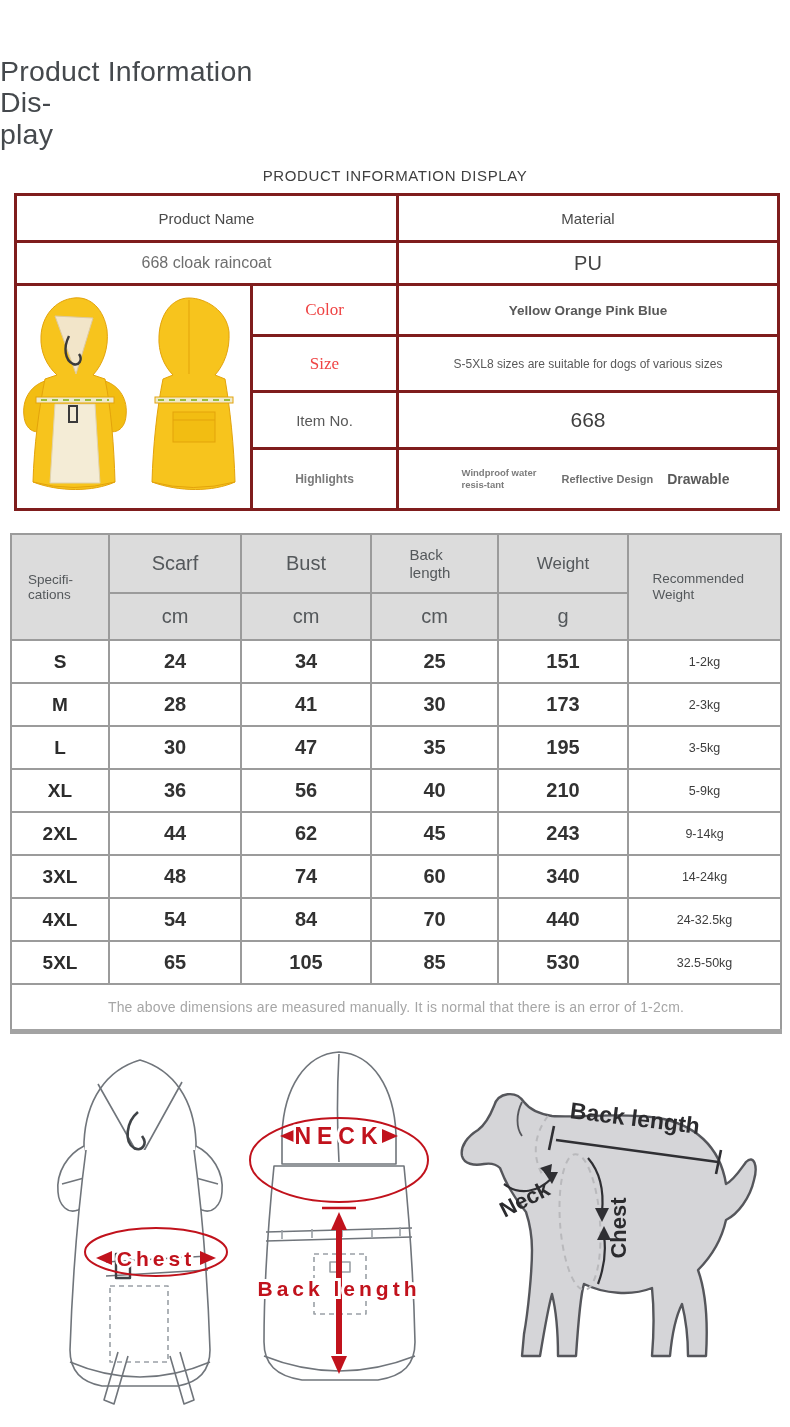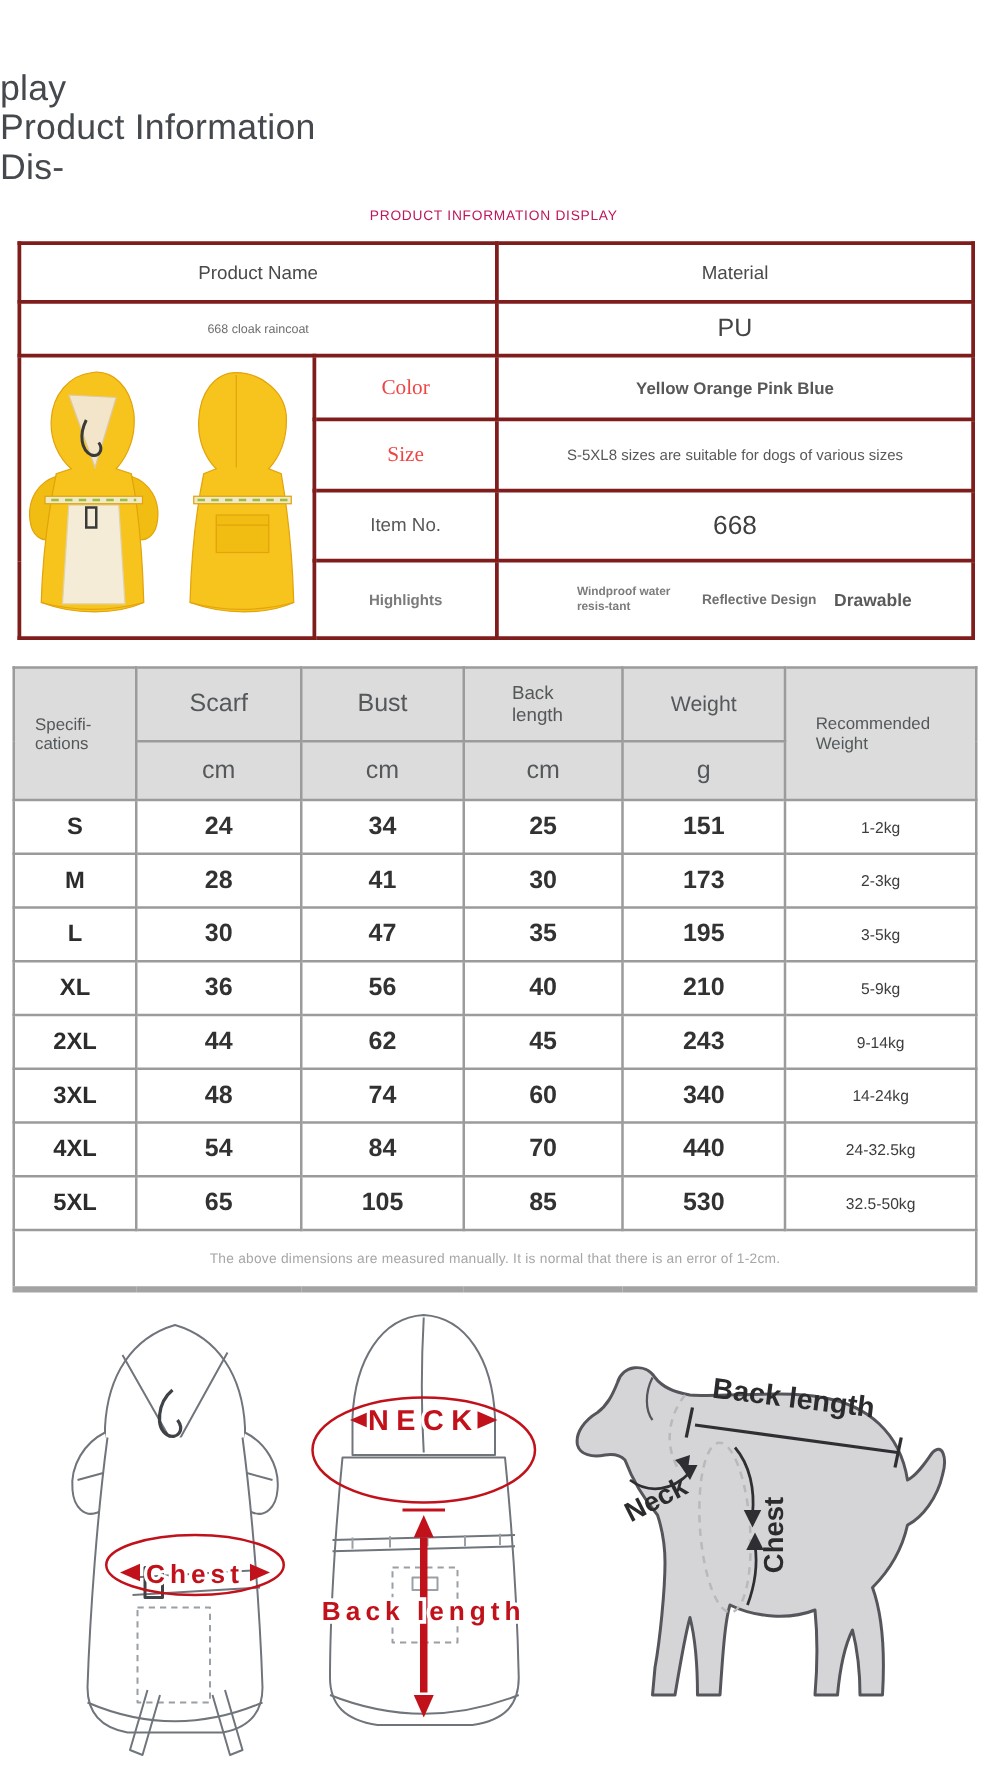--- a/index.html
+++ b/index.html
@@ -6,30 +6,30 @@
   body {
     width:790px; height:1427px; position:relative; background:#ffffff;
     font-family:"Liberation Sans", sans-serif; overflow:hidden;
   }
 
   
   .page-header { position:absolute; top:56px; left:0; width:790px; }
   .title { width:302px; margin:0 auto; font-size:28.5px; line-height:1.1;
            color:#45494d; font-weight:400; letter-spacing:0.2px; }
   .title span { display:block; }
-  .subtitle { margin-top:17px; text-align:center; font-size:11px;
-              color:#be185d; letter-spacing:0.6px; font-weight:400; }
+  .subtitle { margin-top:17px; text-align:center; font-size:15px;
+              color:#404040; letter-spacing:0.6px; font-weight:400; }
 
   
   table { border-collapse:collapse; table-layout:fixed; }
   .info-table { position:absolute; top:193px; left:14px; width:763px; color:#4c4c4c; }
   .info-table td { border:3px solid #7f1d1d; text-align:center; vertical-align:middle; padding:0; }
   .r-head { height:47px; font-size:15px; color:#4a4a4a; }
   .r-val  { height:43px; }
-  .pn-val { font-size:10px; color:#6e6e6e; }
+  .pn-val { font-size:16px; color:#6e6e6e; }
   .mat-val{ font-size:20px; color:#444; }
   .lbl-color, .lbl-size { font-size:17px; color:#ef4444;font-family:Liberation Serif, serif; }
   .lbl-item { font-size:15px; color:#585858; }
   .lbl-high { font-size:12px; color:#7a7a7a; }
   .v-color { font-size:13.5px; color:#585858;font-weight:bold; }
   .v-size  { font-size:12px;  color:#585858; }
   .v-item  { font-size:21px;  color:#3f3f3f; }
   .hi-wrap { display:flex; align-items:center; justify-content:center; gap:14px; padding:0 8px; }
   .hi-1 { width:86px; font-size:9.5px; line-height:1.2; text-align:left; color:#7c7c7c;margin-left:15px; }
   .hi-2 { font-size:11px; color:#707070; }
@@ -46,36 +46,36 @@
   .th-spec .inner { width:64px; }
   .th-main { height:59px; font-size:20px; }
   .th-back { font-size:15px; } .th-back .inner { width:50px; line-height:1.15; }
   .th-weight { font-size:17px; }
   .th-reco { font-size:13.5px; } .th-reco .inner { width:104px; line-height:1.2; }
   .unit-row th { height:45px; background:#dcdcdc; font-weight:bold; font-size:20px; color:#303030; }
   .size-table tbody td { height:41px; background:#fff; }
   .c-size { font-weight:bold; font-size:19px; color:#2c2c2c; }
   .c-num  { font-weight:bold; font-size:20px; color:#323232; }
   .c-reco { font-size:12.5px; color:#3d3d3d; }
-  .note-cell { height:44px !important; background:#fbfbfb; color:#a6a6a6; font-size:11px; letter-spacing:0.2px; }
+  .note-cell { height:44px !important; background:#fbfbfb; color:#a6a6a6; font-size:14px; letter-spacing:0.2px; }
 
   
   .sketch { position:absolute; }
   .sk-front { left:48px;  top:1050px; }
   .sk-back  { left:242px; top:1046px; }
   .sk-dog   { left:428px; top:1072px; }
   svg text { font-family:"Liberation Sans", sans-serif; }
 </style>
 </head>
 <body>
 
 <div class="page-header">
   <h1 class="title" style="margin:0;">
+    <span>Product Information Dis-</span>
     <span>play</span>
-    <span>Product Information Dis-</span>
   </h1>
   <div class="subtitle">PRODUCT INFORMATION DISPLAY</div>
 </div>
 
 <table class="info-table">
   <colgroup>
       <col style="width:236px">
       <col style="width:146px">
       <col style="width:381px">
     </colgroup>

